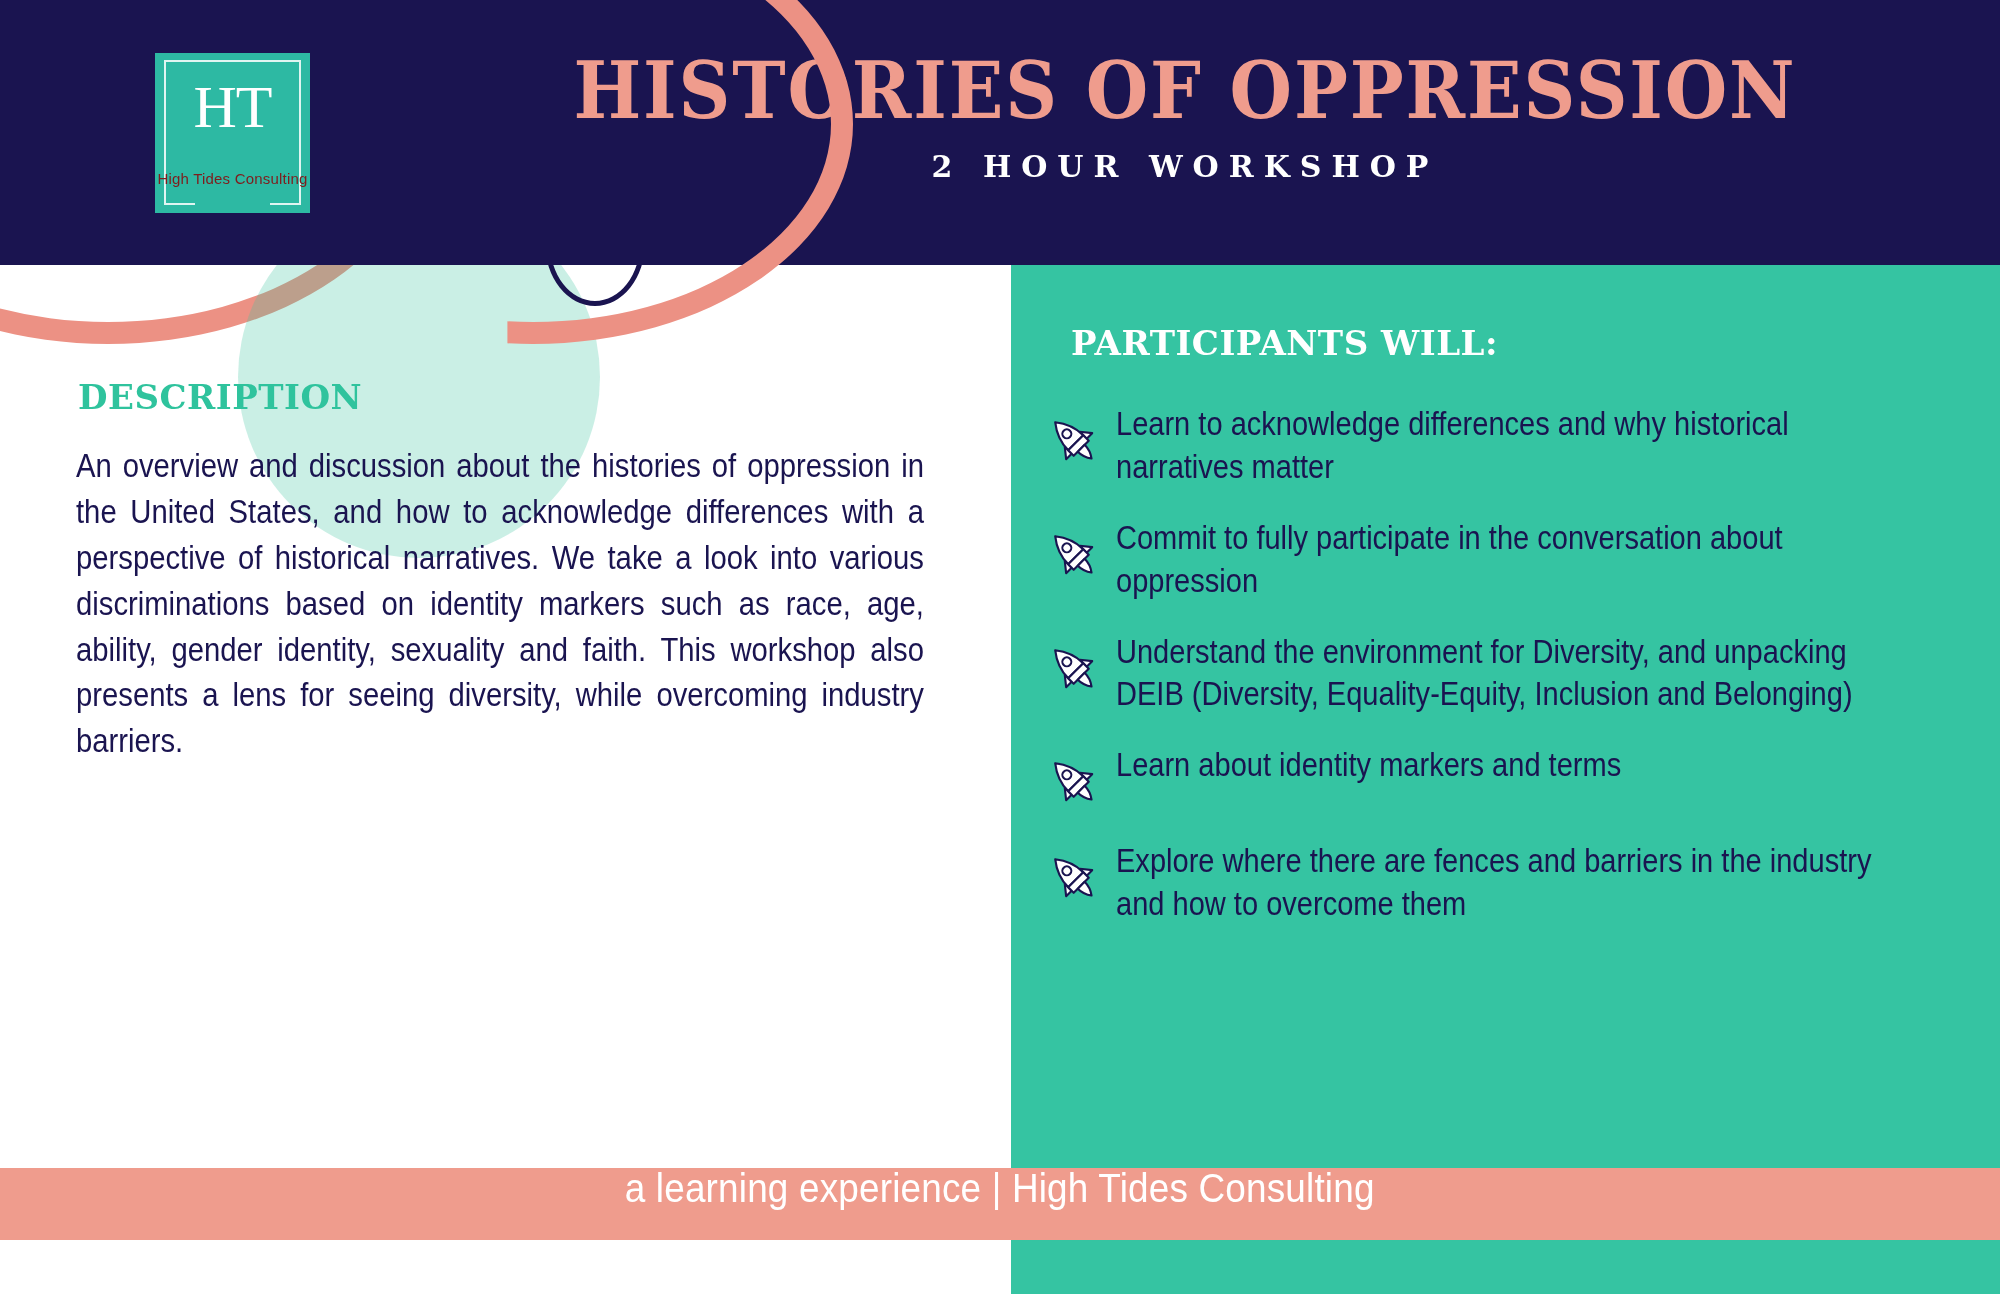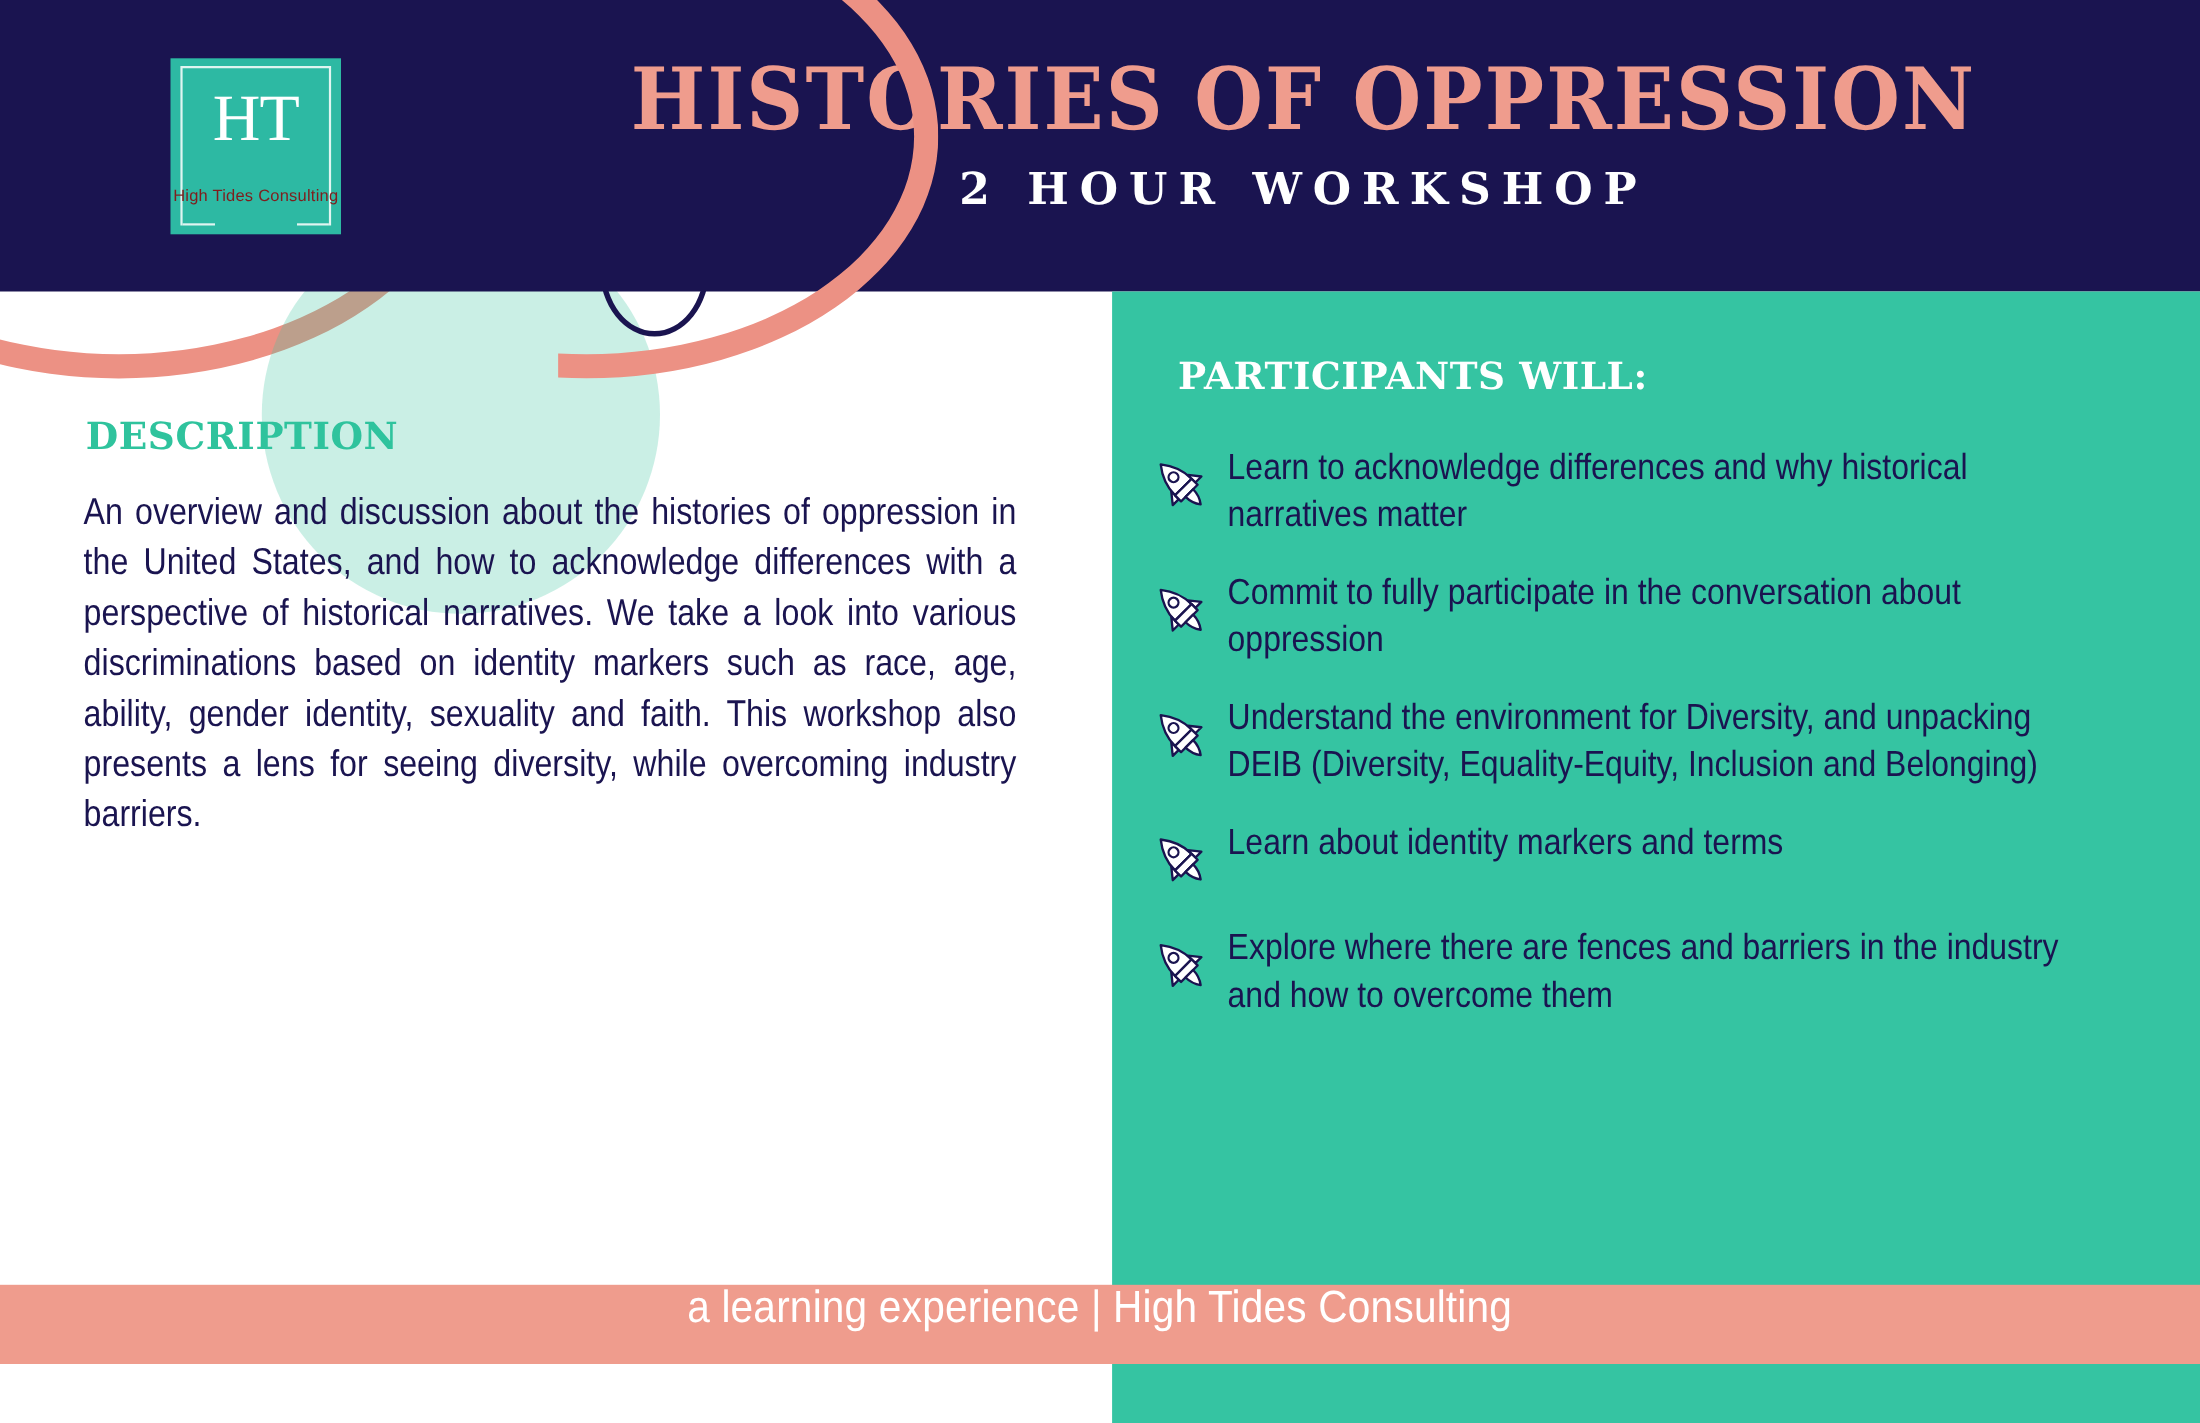--- a/index.html
+++ b/index.html
@@ -143,21 +143,21 @@
     letter-spacing: 2px;
     color: #ef9c8d;
     transform: scaleX(0.92);
     transform-origin: center;
     white-space: nowrap;
   }
   .poster-subtitle {
     margin-top: 22px;
     font-family: "DejaVu Serif", "Liberation Serif", serif;
     font-weight: 700;
-    font-size: 40px;
+    font-size: 30px;
     line-height: 1;
     letter-spacing: 10px;
     color: #ffffff;
     white-space: nowrap;
   }
 
   
   .left-col {
     position: absolute;
     left: 0;

